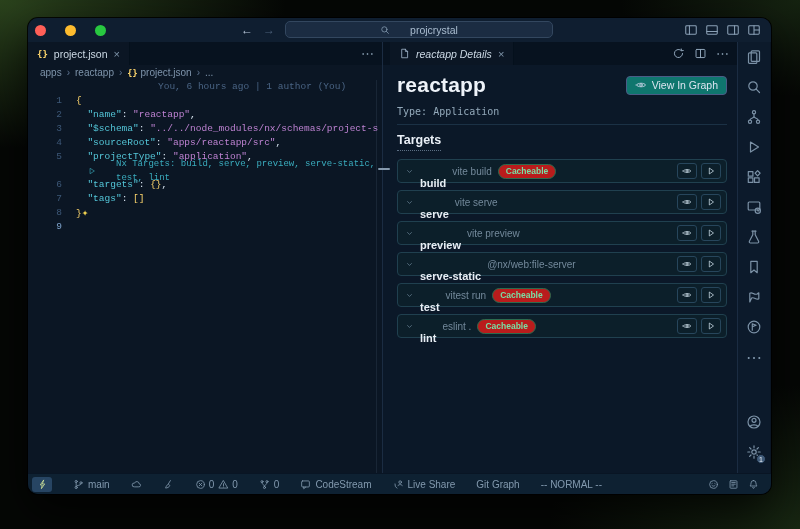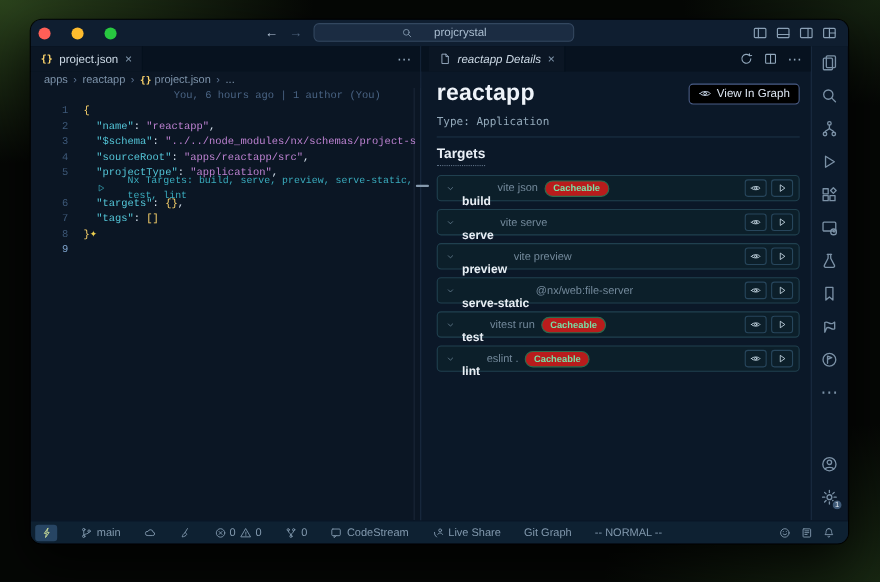--- a/index.html
+++ b/index.html
@@ -20,21 +20,21 @@
     display:flex; flex-direction:column;
   }
   
   .titlebar { height:24px; background:#0f1e30; position:relative; display:flex; align-items:center; flex:none; }
   .traffic { display:flex; gap:19px; padding-left:7px; }
   .tl { width:11px; height:11px; border-radius:50%; }
   .tl.r{background:#ff5f57}.tl.y{background:#febc2e}.tl.g{background:#28c840}
   .nav { position:absolute; left:213px; top:0; height:24px; display:flex; align-items:center; gap:10px; font-size:12px; }
   .nav .back{color:#b9c8da}.nav .fwd{color:#4c617a}
   .searchbox {
-    position:absolute; left:257px; top:3px; width:237px; height:17px;
+    position:absolute; left:257px; top:3px; width:268px; height:17px;
     background:#1b2c42; border:1px solid #33475f; border-radius:5px;
     display:flex; align-items:center; justify-content:center; gap:20px;
     color:#a9bccf; font-size:10.5px;
   }
   .searchbox .icon{ color:#8aa0b6; font-size:10px; }
   .layoutctr { position:absolute; right:10px; top:0; height:24px; display:flex; align-items:center; gap:7px; color:#8ba1b6; }
   .layoutctr .icon{ font-size:14px; }
   
   .main { flex:1; display:flex; min-height:0; }
   .group { display:flex; flex-direction:column; min-width:0; }
@@ -64,21 +64,21 @@
   .lc { padding-left:14px; white-space:pre; }
   .tk-k{color:#54c6d8}.tk-s{color:#bf83d3}.tk-w{color:#d8e4f0}.tk-y{color:#ffd76d}
   .tk-sp{color:#edcf4f; font-size:11px;}
   .inlay { height:14px; display:flex; align-items:center; gap:20px; padding-left:60px; color:#3aacbe; font-size:9px; }
   .inlay .icon{ font-size:8px; }
   .ruler-dash { position:absolute; left:350px; top:150px; width:12px; height:2px; background:#8599ad; border-radius:1px; z-index:6; }
   
   .panel { flex:1; background:#0b1828; padding:8px 10px 0 14px; overflow:hidden; }
   .panel-head { display:flex; align-items:center; }
   .panel-title { font-size:21px; font-weight:600; color:#eef3f9; letter-spacing:.2px; }
-  .graph-btn { margin-left:auto; height:19px; display:flex; align-items:center; gap:5px; padding:0 8px; border:1px solid #4a5c86; border-radius:4px; background:#000000; color:#dbe4f0; font-size:10.5px; }
+  .graph-btn { margin-left:auto; height:19px; display:flex; align-items:center; gap:5px; padding:0 8px; border:1px solid #4a5c86; border-radius:4px; background:#0f766e; color:#dbe4f0; font-size:10.5px; }
   .graph-btn .icon{ font-size:12px; color:#c3d1e4; }
   .meta { margin-top:8px; font-family:"DejaVu Sans Mono", monospace; font-size:10px; color:#93a9ba; line-height:13px; }
   .divider { margin-top:6px; height:1px; background:#1b3145; }
   .section-title { margin-top:8px; display:inline-block; font-size:12.5px; font-weight:700; color:#e9eff6; border-bottom:1.5px dotted #5c6f84; padding-bottom:3px; }
   .targets { margin-top:8px; }
   .trow { height:24px; display:flex; align-items:center; gap:6px; padding:0 5px 0 7px; border:1px solid #20404f; border-radius:4px; background:#0c1f2a; margin-bottom:7px; }
   .trow .chev { color:#708a9c; font-size:9px; display:flex; }
   .trow .tname { font-size:11px; font-weight:700; color:#e8eef4;margin-top:24px; }
   .trow .tdesc { font-size:10px; color:#73899b; }
   .tbadge { font-size:8.5px; font-weight:600; color:#79dfa5; background:#b91c1c; border:1px solid #2c6b4e; border-radius:8px; padding:1.5px 7px; }
@@ -256,21 +256,21 @@
         <div class="divider"></div>
         <div><span class="section-title">Targets</span></div>
         <div class="targets" id="targets-list">
             <div class="trow">
               <span class="chev icon">
                 <svg viewBox="0 0 16 16" fill="none" stroke="currentColor" stroke-width="1.2" stroke-linecap="round" stroke-linejoin="round">
                   <path d="M4.5 6.2 8 9.7l3.5-3.5"></path>
                 </svg>
               </span>
               <span class="tname">build</span>
-              <span class="tdesc">vite json</span>
+              <span class="tdesc">vite build</span>
               <span class="tbadge">Cacheable</span>
               <div class="row-actions">
                 <span class="rbtn">
                   <span class="icon">
                     <svg viewBox="0 0 16 16" fill="none" stroke="currentColor" stroke-width="1.2" stroke-linecap="round" stroke-linejoin="round">
                       <path d="M1.8 8C3.6 4.8 12.4 4.8 14.2 8 12.4 11.2 3.6 11.2 1.8 8Z"></path>
                       <circle cx="8" cy="8" r="1.7"></circle>
                     </svg>
                   </span>
                 </span>

